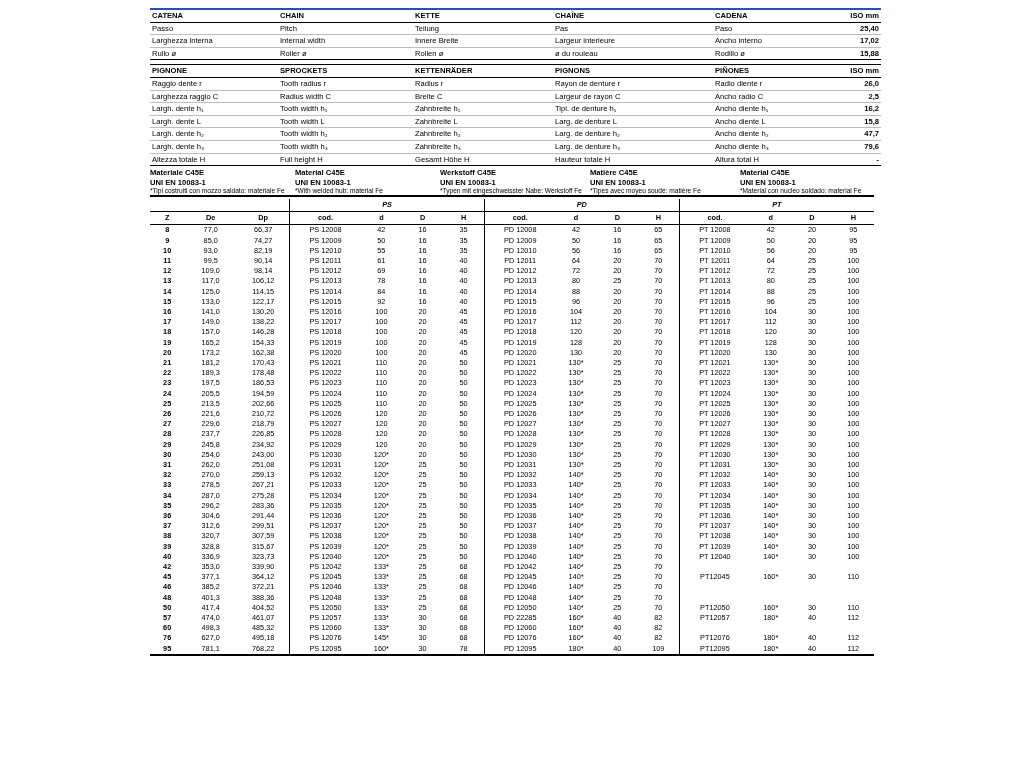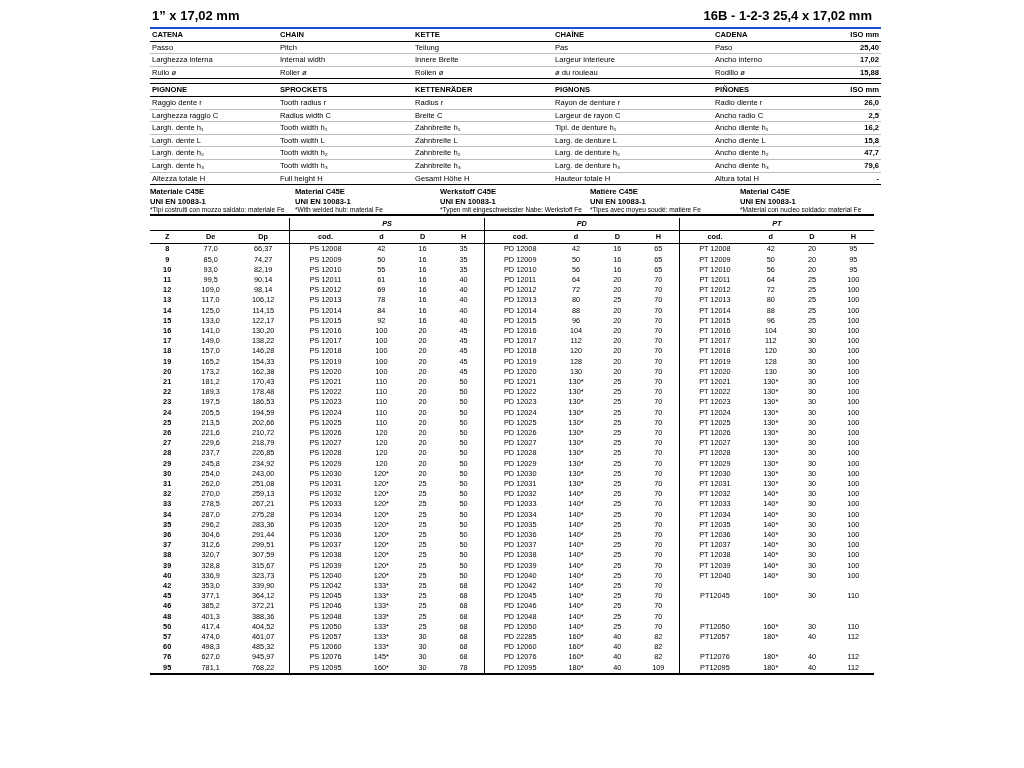--- a/index.html
+++ b/index.html
@@ -49,24 +49,20 @@
   .grid .DD{width:36px;}
   .grid .HH{width:36px;}
   .bold{font-weight:bold;}
   .bottomline{border-bottom:2px solid #000;}
 </style>
 </head>
 <body>
 
 <div class="page">
 
-  <div class="hdr">
-    <div>1” x 17,02 mm</div>
-    <div class="right">16B - 1-2-3   25,4 x 17,02 mm</div>
-  </div>
 
   <table class="spec">
     <tbody>
       <tr class="head first">
         <td class="c1">CATENA</td>
         <td class="c2">CHAIN</td>
         <td class="c3">KETTE</td>
         <td class="c4">CHAÎNE</td>
         <td class="c5">CADENA</td>
         <td class="c6"></td>
@@ -933,21 +929,21 @@
           <td class="">40</td>
           <td class="vr">82</td>
           <td class=""></td>
           <td class=""></td>
           <td class=""></td>
           <td class=""></td>
         </tr>
         <tr>
           <td class="bold">76</td>
           <td class="">627,0</td>
-          <td class="">945,97</td>
+          <td class="">495,18</td>
           <td class="vl">PS 12076</td>
           <td class="">145*</td>
           <td class="">30</td>
           <td class="vr">68</td>
           <td class="">PD 12076</td>
           <td class="">160*</td>
           <td class="">40</td>
           <td class="vr">82</td>
           <td class="">PT12076</td>
           <td class="">180*</td>

